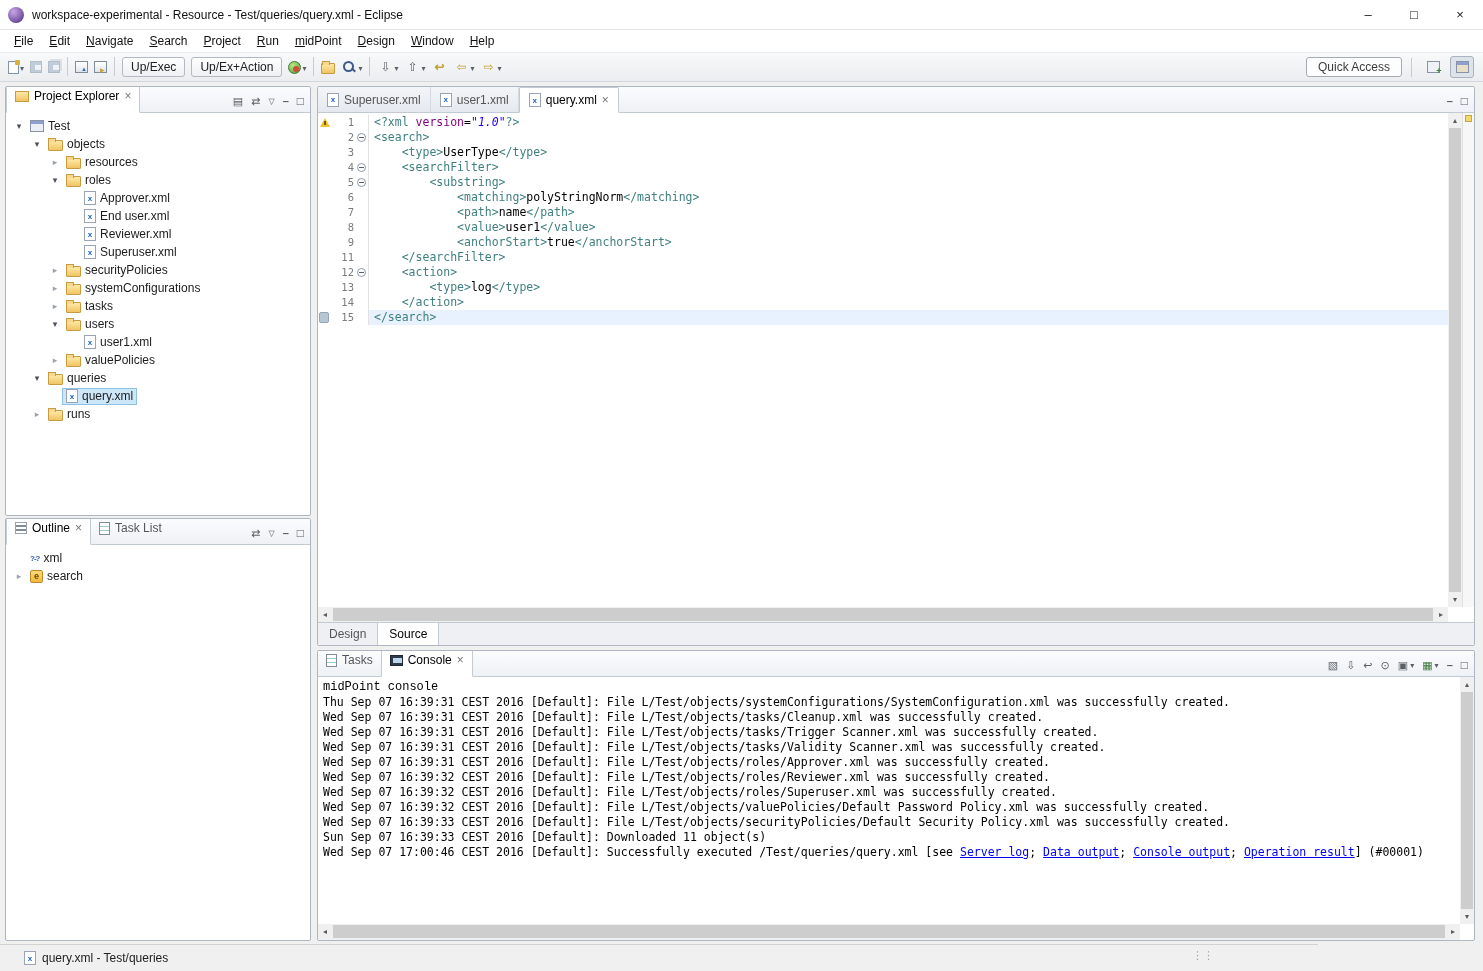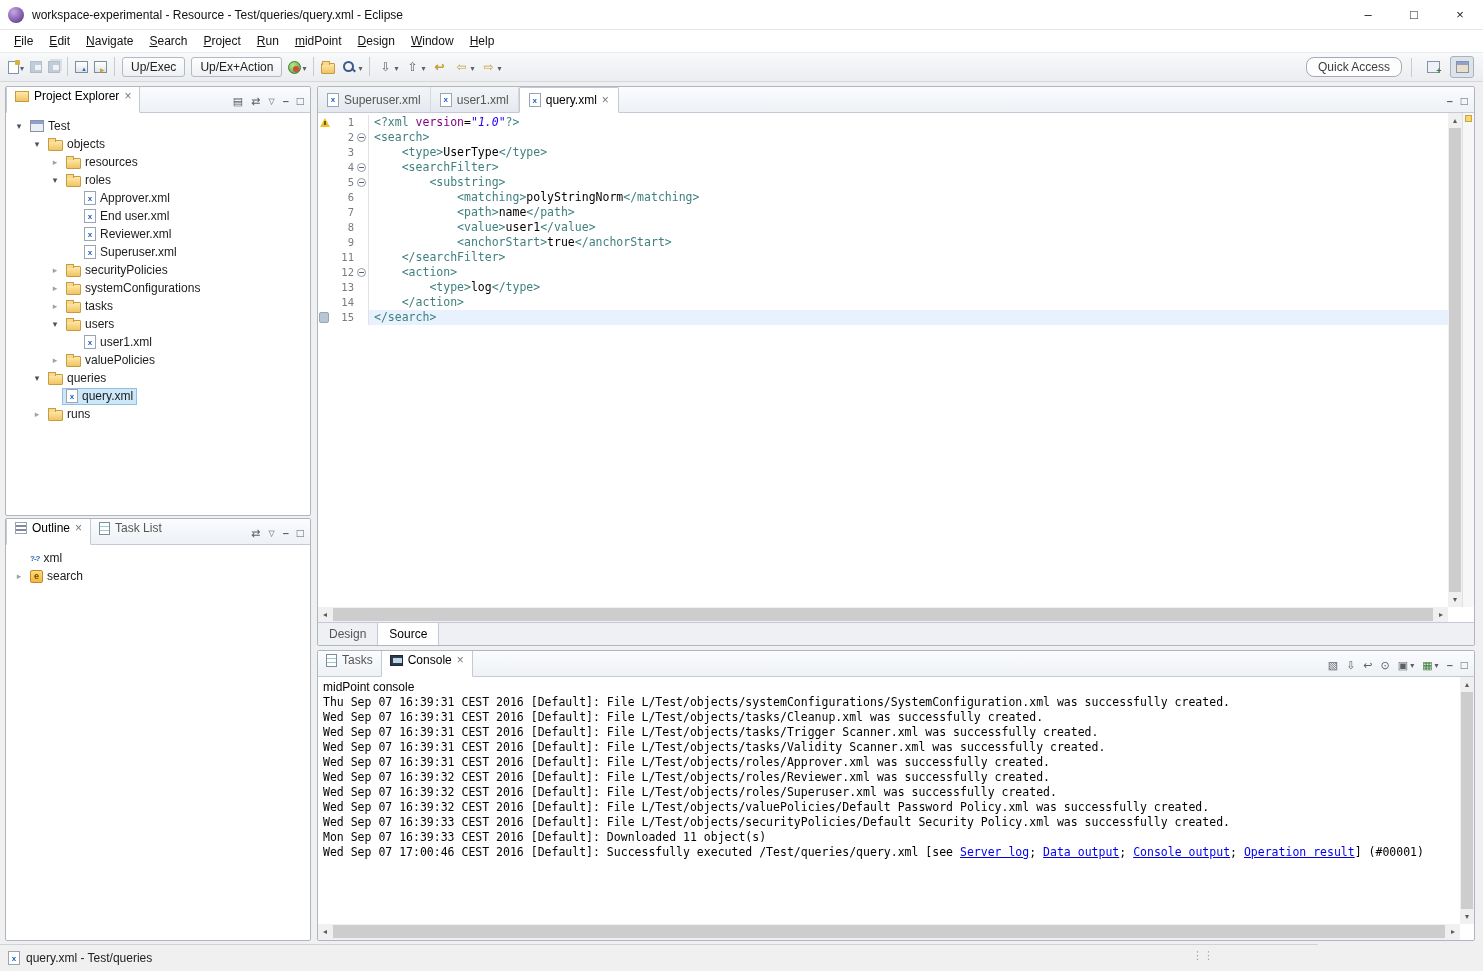--- a/index.html
+++ b/index.html
@@ -40,21 +40,21 @@
   .tbi-folder{width:14px;height:11px;background:linear-gradient(#ffe9a8,#f0c464);border:1px solid #c79b3f;border-radius:1px;margin-top:2px}
   .tbi-folder::before{content:"";position:absolute;top:-3px;left:0;width:6px;height:3px;background:#f7d98d;border:1px solid #c79b3f;border-bottom:none}
   .tbi-search::before{content:"";position:absolute;left:2px;top:2px;width:7px;height:7px;border:2px solid #3a5a8c;border-radius:50%}
   .tbi-search::after{content:"";position:absolute;left:10px;top:10px;width:5px;height:2px;background:#3a5a8c;transform:rotate(45deg)}
   .tbi-next::before{content:"⇩";color:#5a6068}
   .tbi-prev::before{content:"⇧";color:#5a6068}
   .tbi-lastedit::before{content:"↩";color:#c59f3c;font-weight:bold}
   .tbi-back::before{content:"⇦";color:#c59f3c}
   .tbi-fwd::before{content:"⇨";color:#c59f3c}
   .tb-right{margin-left:auto;display:flex;align-items:center;gap:5px;padding-right:4px}
-  .quick-access{border:1px solid #a6abb3;background:#fdfdfd;color:#3c3c3c;padding:2px 11px;border-radius:8px}
+  .quick-access{border:1px solid #a6abb3;background:#fdfdfd;color:#3c3c3c;padding:2px 11px;border-radius:3px}
   .persp-btn{display:inline-flex;align-items:center;justify-content:center;width:24px;height:22px;border-radius:3px}
   .persp-btn.pressed{background:#dde3ea;border:1px solid #aab2bc}
   .tbi-persp{width:13px;height:12px;border:1px solid #8a93a5;background:#eef2f8}
   .tbi-persp::after{content:"+";position:absolute;right:-3px;bottom:-4px;font-size:9px;font-weight:bold;color:#3f7a3f}
   .tbi-resource{width:13px;height:12px;border:1px solid #8a93a5;background:#e9dfc8}
   .tbi-resource::before{content:"";position:absolute;left:0;right:0;top:0;height:3px;background:#8fa0d0}
 
   
   .workspace{position:absolute;top:82px;left:0;width:1483px;height:862px}
   .panel{position:absolute;background:#fff;border:1px solid #aeb6c2;border-radius:2px;overflow:hidden}
@@ -132,29 +132,29 @@
   .overview{position:absolute;top:26px;right:0;width:12px;height:494px;background:#f7f7f7;border-left:1px solid #e0e0e0}
   .ov-warn{position:absolute;top:2px;left:2px;width:7px;height:7px;background:#f5d96b;border:1px solid #caa53d}
   .ed-hscroll{position:absolute;left:0;right:26px;top:520px;height:15px;background:#f0f0f0}
   .hthumb{position:absolute;left:15px;right:15px;top:1px;height:13px;background:#cdcdcd}
   .ds-row{position:absolute;top:535px;left:0;right:0;height:25px;background:#eef0f4;border-top:1px solid #c3cad4;display:flex}
   .ds-tab{padding:4px 11px;border-right:1px solid #c3cad4;color:#555}
   .ds-tab.active{background:#fff;color:#000;border-left:1px solid #c3cad4;margin-left:-1px}
 
   
   .console-body{position:absolute;top:26px;left:0;right:14px;bottom:16px;background:#fff;overflow:hidden;padding:2px 0 0 5px}
-  .console-title{font-family:Liberation Sans, sans-serif;font-size:12px;height:16px;line-height:16px;color:#000}
+  .console-title{font-family:Liberation Mono, monospace;font-size:12px;height:16px;line-height:16px;color:#000}
   .console-line{font-family:"DejaVu Sans Mono",monospace;font-size:11.5px;line-height:15px;white-space:pre;color:#000}
   .console-link{color:#0000ee;text-decoration:underline;cursor:pointer}
   .c-vscroll{position:absolute;top:26px;right:0;bottom:16px;width:14px;background:#f0f0f0}
   .c-vscroll .vthumb{position:absolute;top:15px;bottom:15px;left:1px;width:12px;background:#cdcdcd}
   .c-hscroll{position:absolute;left:0;right:14px;bottom:0;height:16px;background:#f0f0f0}
 
   
-  .statusbar{position:absolute;top:944px;left:0;width:1318px;height:27px;background:#f0f0f0;border-top:1px solid #d2d2d2;display:flex;align-items:center;padding-left:8px;gap:6px;color:#222}
+  .statusbar{position:absolute;top:944px;left:0;width:1318px;height:27px;background:#f0f0f0;border-top:1px solid #d2d2d2;display:flex;align-items:center;padding-left:24px;gap:6px;color:#222}
   .status-grip{position:absolute;left:1192px;top:4px;color:#9aa0a8;font-size:11px}
   .status-grip::before{content:"⋮⋮"}
 </style>
 </head>
 <body>
 
 <div class="window" data-name="eclipse-window">
 
   <div class="titlebar" data-name="title-bar">
     <span class="app-icon" data-name="eclipse-logo-icon"></span>
@@ -505,21 +505,21 @@
           <div class="console-title" data-name="console-name-label">midPoint console</div>
           <div class="console-line" data-name="console-line-1"><span class="cseg">Thu Sep 07 16:39:31 CEST 2016 [Default]: File L/Test/objects/systemConfigurations/SystemConfiguration.xml was successfully created.</span></div>
           <div class="console-line" data-name="console-line-2"><span class="cseg">Wed Sep 07 16:39:31 CEST 2016 [Default]: File L/Test/objects/tasks/Cleanup.xml was successfully created.</span></div>
           <div class="console-line" data-name="console-line-3"><span class="cseg">Wed Sep 07 16:39:31 CEST 2016 [Default]: File L/Test/objects/tasks/Trigger Scanner.xml was successfully created.</span></div>
           <div class="console-line" data-name="console-line-4"><span class="cseg">Wed Sep 07 16:39:31 CEST 2016 [Default]: File L/Test/objects/tasks/Validity Scanner.xml was successfully created.</span></div>
           <div class="console-line" data-name="console-line-5"><span class="cseg">Wed Sep 07 16:39:31 CEST 2016 [Default]: File L/Test/objects/roles/Approver.xml was successfully created.</span></div>
           <div class="console-line" data-name="console-line-7"><span class="cseg">Wed Sep 07 16:39:32 CEST 2016 [Default]: File L/Test/objects/roles/Reviewer.xml was successfully created.</span></div>
           <div class="console-line" data-name="console-line-8"><span class="cseg">Wed Sep 07 16:39:32 CEST 2016 [Default]: File L/Test/objects/roles/Superuser.xml was successfully created.</span></div>
           <div class="console-line" data-name="console-line-9"><span class="cseg">Wed Sep 07 16:39:32 CEST 2016 [Default]: File L/Test/objects/valuePolicies/Default Password Policy.xml was successfully created.</span></div>
           <div class="console-line" data-name="console-line-10"><span class="cseg">Wed Sep 07 16:39:33 CEST 2016 [Default]: File L/Test/objects/securityPolicies/Default Security Policy.xml was successfully created.</span></div>
-          <div class="console-line" data-name="console-line-11"><span class="cseg">Mon Sep 07 16:39:33 CEST 2016 [Default]: Downloaded 11 object(s)</span></div>
+          <div class="console-line" data-name="console-line-11"><span class="cseg">Sun Sep 07 16:39:33 CEST 2016 [Default]: Downloaded 11 object(s)</span></div>
           <div class="console-line" data-name="console-line-13"><span class="cseg">Wed Sep 07 17:00:46 CEST 2016 [Default]: Successfully executed /Test/queries/query.xml [see </span><a class="console-link" data-name="console-link-server-log">Server log</a><span class="cseg">; </span><a class="console-link" data-name="console-link-data-output">Data output</a><span class="cseg">; </span><a class="console-link" data-name="console-link-console-output">Console output</a><span class="cseg">; </span><a class="console-link" data-name="console-link-operation-result">Operation result</a><span class="cseg">] (#00001)</span></div>
         </div>
       <div class="c-vscroll" data-name="console-vertical-scrollbar">
         <span class="sarrow up" data-name="scroll-up-arrow-icon"></span>
         <div class="vthumb" data-name="vertical-scrollbar-thumb"></div>
         <span class="sarrow down" data-name="scroll-down-arrow-icon"></span>
       </div>
       <div class="c-hscroll" data-name="console-horizontal-scrollbar">
         <span class="sarrow left" data-name="scroll-left-arrow-icon"></span>
         <div class="hthumb" data-name="horizontal-scrollbar-thumb"></div>

